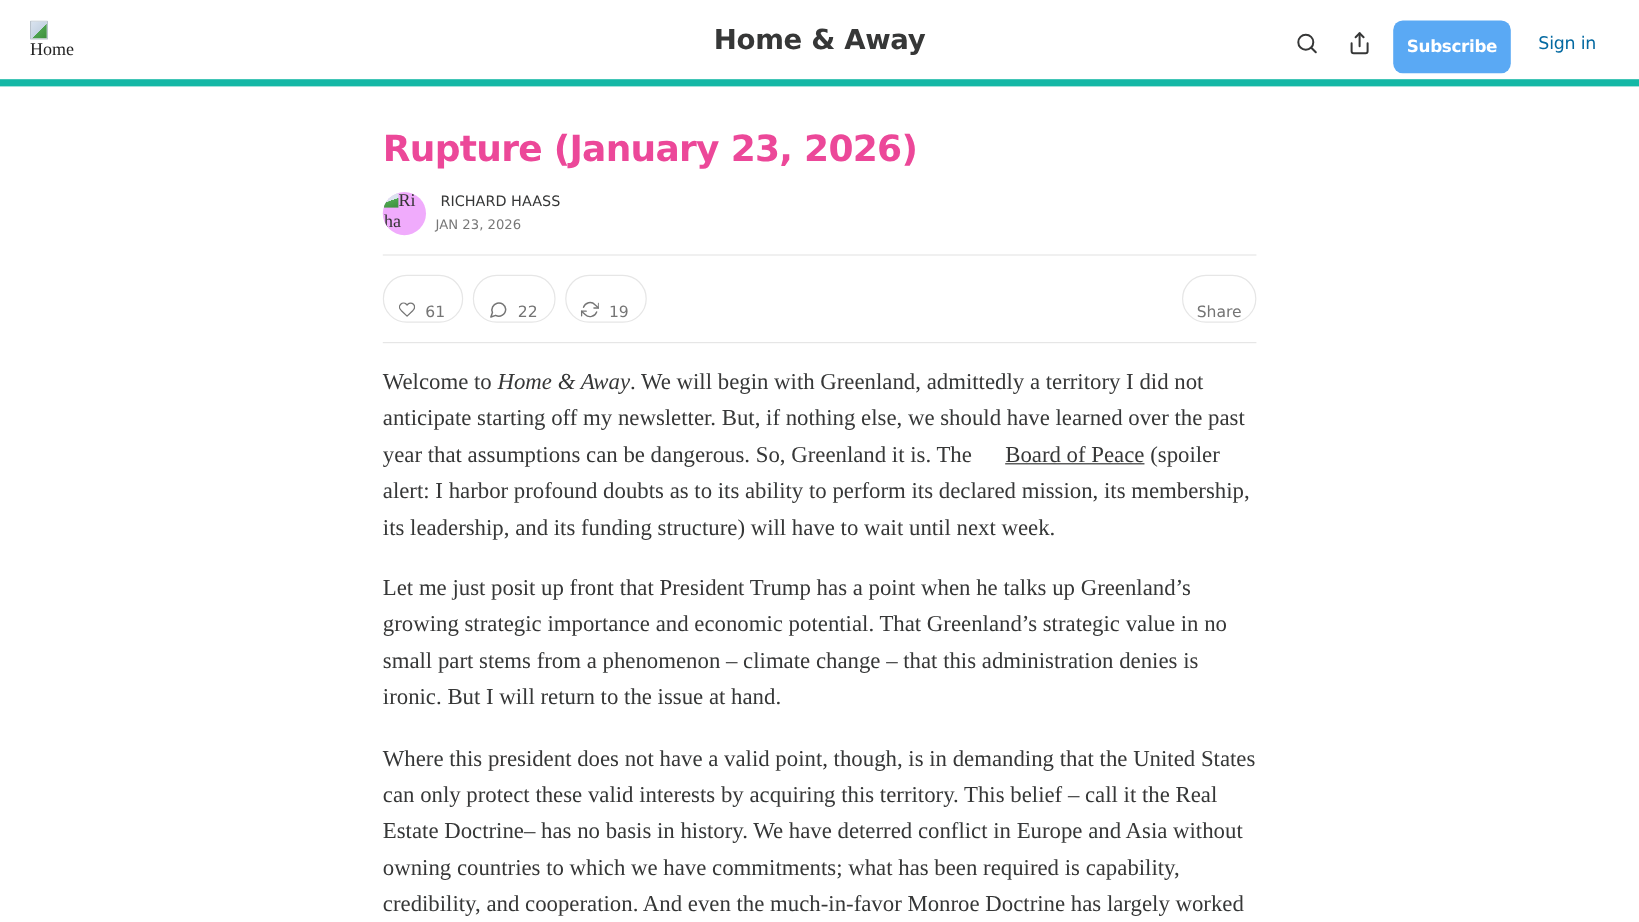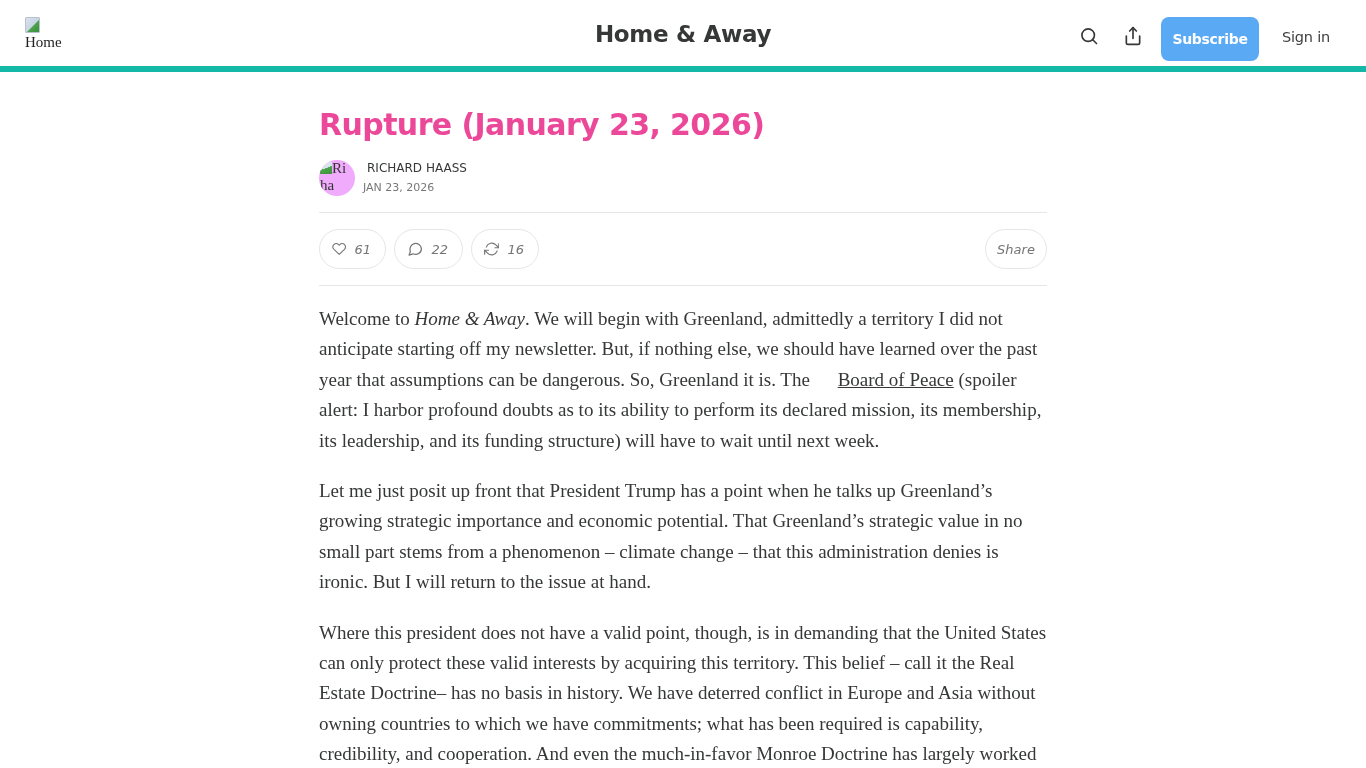--- a/index.html
+++ b/index.html
@@ -32,21 +32,21 @@
     .search-btn { left: 1077px; }
     .share-top-btn { left: 1121px; }
     .subscribe-btn {
       position: absolute; left: 1161px; top: 17px; width: 98px; height: 44px;
       background: #5aa9f4; color: #fff; border: none; border-radius: 8px;
       font-family: "DejaVu Sans", sans-serif; font-weight: bold; font-size: 14px;
       letter-spacing: -0.3px; cursor: pointer;
     }
     .signin-btn {
       position: absolute; left: 1276px; top: 17px; width: 60px; height: 39px;
-      background: transparent; border: none; color: #404040;
+      background: transparent; border: none; color: #0369a1;
       font-family: "DejaVu Sans", sans-serif; font-size: 14.5px; cursor: pointer;
       letter-spacing: -0.2px;
     }
 
     .post { position: absolute; left: 319px; top: 100px; width: 728px; }
     .post-title {
       font-family: "DejaVu Sans", sans-serif; font-weight: bold; font-size: 30px;
       color: #ec4899; letter-spacing: -0.6px; line-height: 46px; margin-top: 2px;
     }
     .byline { position: relative; height: 60px; margin-top: 12px; }
@@ -66,22 +66,22 @@
     .post-date {
       position: absolute; left: 44px; top: 21px; font-size: 11px; color: #777;
       text-transform: uppercase;
     }
     .action-bar {
       position: absolute; left: 0; top: 112px; width: 728px; height: 74px;
       border-top: 1px solid #e6e6e6; border-bottom: 1px solid #e6e6e6;
     }
     .pill {
       position: absolute; top: 16px; height: 40px; border: 1px solid #e6e6e6; border-radius: 20px;
-      background: #fff; display: flex; align-items: center; padding: 0 14px 0 12px; gap: 8px;
-      font-size: 13px; color: #757575; cursor: pointer; font-style: italic;
+      background: #fff; display: flex; align-items: flex-end; padding: 0 14px 0 12px; gap: 8px;
+      font-size: 13px; color: #757575; cursor: pointer;
     }
     .pill svg { display: block; }
     .like-pill { left: 0; width: 67px; }
     .comment-pill { left: 75px; width: 69px; }
     .restack-pill { left: 152px; width: 68px; }
     .share-pill { right: 0; width: 62px; justify-content: center; padding: 0; }
 
     .body-text {
       position: absolute; left: 0; top: 204px; width: 728px;
       font-family: "Liberation Serif", serif; font-size: 19px; line-height: 30.4px; color: #363737;
@@ -144,21 +144,21 @@
       </svg>
       <span>22</span>
     </div>
 
     <div class="pill restack-pill">
       <svg width="20" height="20" viewBox="0 0 24 24" fill="none" stroke="#757575" stroke-width="1.8" stroke-linecap="round" stroke-linejoin="round">
         <polyline points="23 4 23 10 17 10"></polyline>
         <polyline points="1 20 1 14 7 14"></polyline>
         <path d="M3.5 9a9 9 0 0 1 14.9-3.4L23 10M1 14l4.6 4.4A9 9 0 0 0 20.5 15"></path>
       </svg>
-      <span>16</span>
+      <span>19</span>
     </div>
 
     <div class="pill share-pill">Share</div>
   </div>
 
   <div class="body-text">
     <p><span>Welcome to </span><em>Home &amp; Away</em><span>. We will begin with Greenland, admittedly a territory I did not anticipate starting off my newsletter. But, if nothing else, we should have learned over the past year that assumptions can be dangerous. So, Greenland it is. The </span><a>Board of Peace</a><span> (spoiler alert: I harbor profound doubts as to its ability to perform its declared mission, its membership, its leadership, and its funding structure) will have to wait until next week.</span></p>
     <p>Let me just posit up front that President Trump has a point when he talks up Greenland’s growing strategic importance and economic potential. That Greenland’s strategic value in no small part stems from a phenomenon – climate change – that this administration denies is ironic. But I will return to the issue at hand.</p>
     <p>Where this president does not have a valid point, though, is in demanding that the United States can only protect these valid interests by acquiring this territory. This belief – call it the Real Estate Doctrine– has no basis in history. We have deterred conflict in Europe and Asia without owning countries to which we have commitments; what has been required is capability, credibility, and cooperation. And even the much-in-favor Monroe Doctrine has largely worked</p>
   </div>

